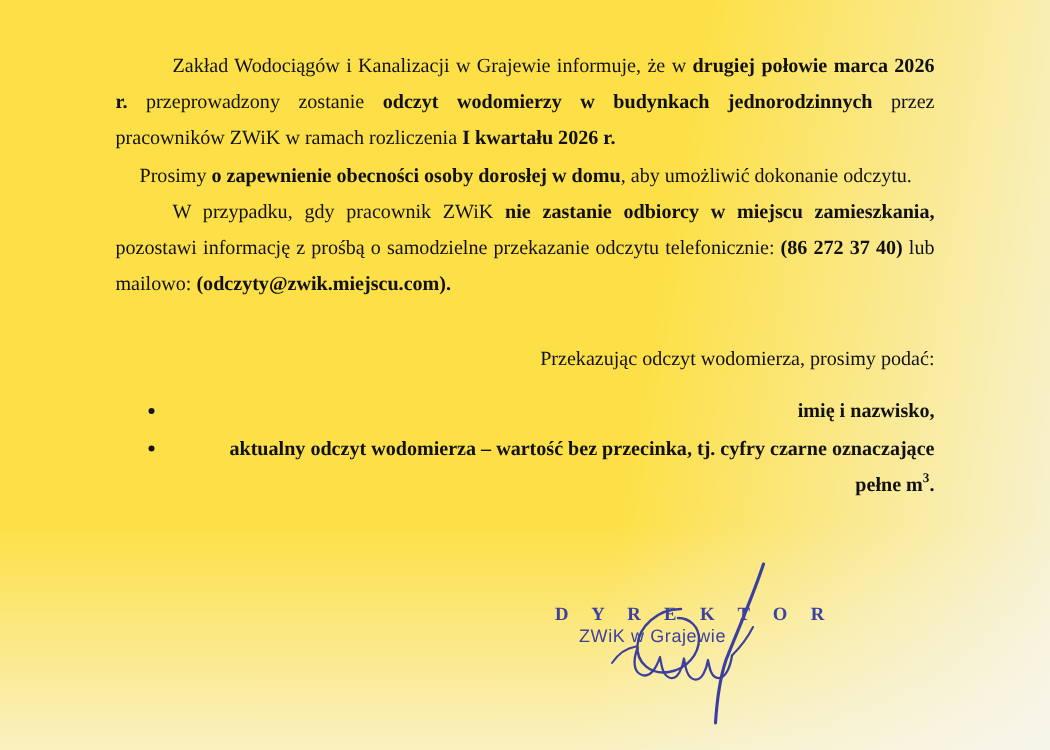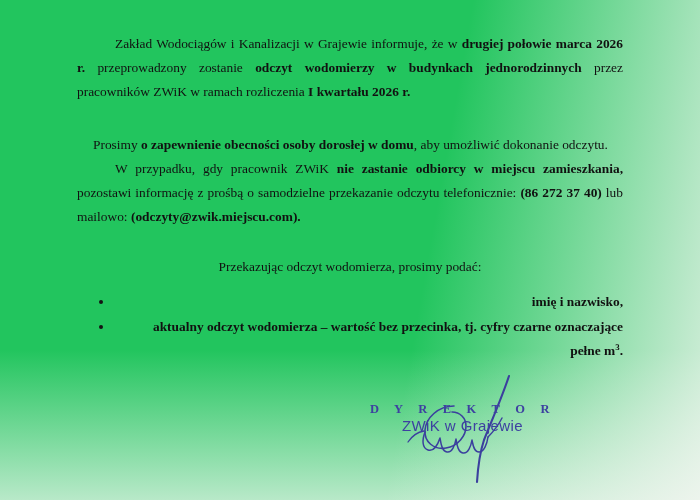--- a/index.html
+++ b/index.html
@@ -11,21 +11,21 @@
     height: 500px;
     background: #ffffff;
     font-family: "Liberation Serif", serif;
     overflow: hidden;
   }
 
   #page {
     position: relative;
     width: 700px;
     height: 500px;
-    background: #22c55e;
+    background: #fde047;
     box-sizing: border-box;
   }
 
   
   #scan-tint {
     position: absolute;
     inset: 0;
     background:
       linear-gradient(100deg, rgba(250,250,248,0) 60%, rgba(246,246,243,0.85) 100%),
       linear-gradient(180deg, rgba(255,255,255,0) 70%, rgba(248,248,246,0.7) 100%);
@@ -41,23 +41,23 @@
     font-size: 13.4px;
     line-height: 24.2px;
   }
 
   p {
     margin: 0;
     text-align: justify;
     text-justify: inter-word;
   }
   p.indent-lg { text-indent: 38px; }
-  p.indent-sm { text-indent: 16px; margin-top: 28px; }
+  p.indent-sm { text-indent: 16px; }
   p.noindent  { text-indent: 0; }
-  p.last-left { text-align: center; }
+  p.last-left { text-align: right; }
 
   b { font-weight: bold; }
 
   .gap-sm { height: 10px; }
   .gap-md { height: 26px; }
   .gap-lg { height: 24px; }
 
   ul.bullets {
     margin: 0;
     padding: 0;
@@ -105,25 +105,24 @@
     letter-spacing: 6.2px;
     color: #3d41a0;
     white-space: nowrap;
     text-align: center;
   }
   #stamp-org {
     position: absolute;
     left: 30px;
     top: 19px;
     font-family: "Liberation Sans", sans-serif;
-    font-size: 15px;
+    font-size: 12px;
     letter-spacing: 0.4px;
     color: #3d41a0;
     white-space: nowrap;
-    margin-left: 16px;
   }
   #stamp-name {
     position: absolute;
     left: 6px;
     top: 40px;
     font-family: "Liberation Serif", serif;
     font-style: italic;
     font-size: 11.2px;
     letter-spacing: 0.3px;
     color: #3b3f9e;

